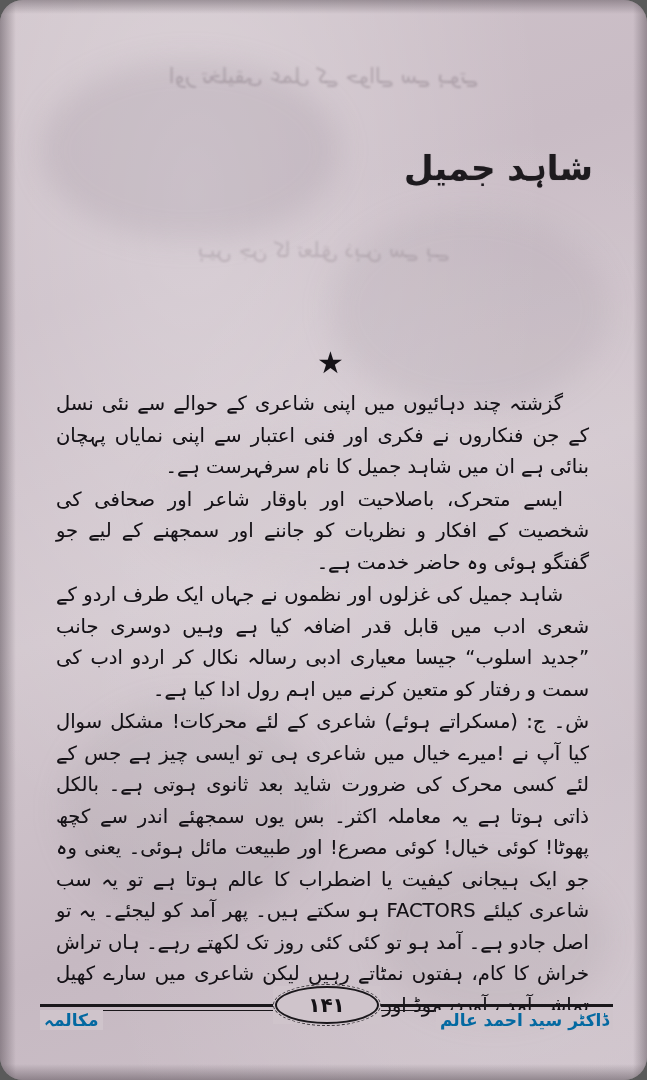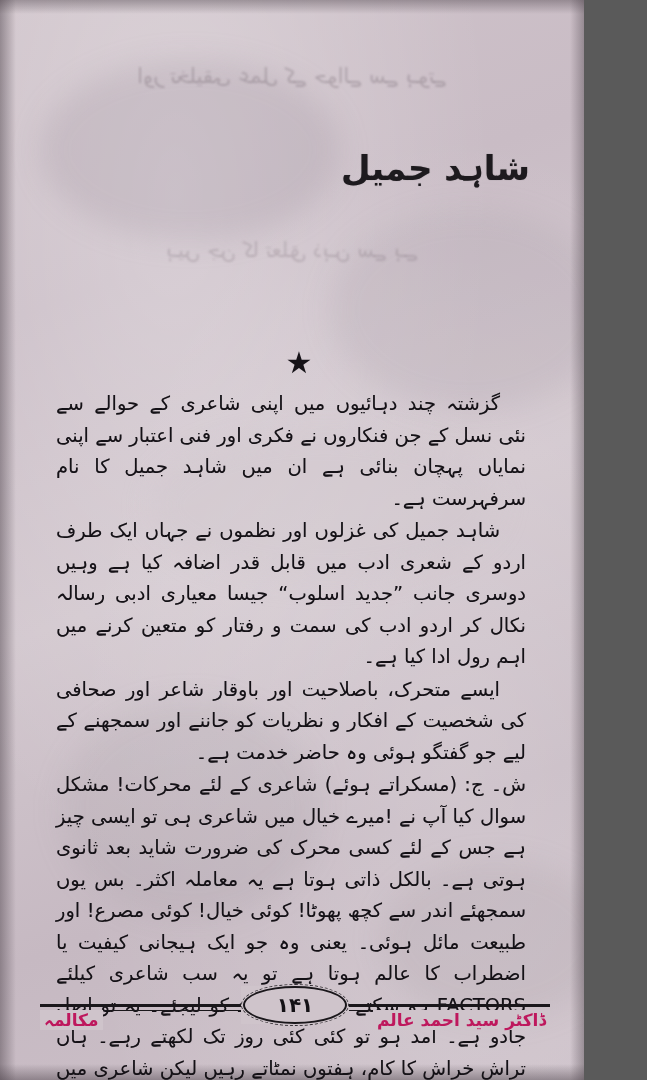--- a/index.html
+++ b/index.html
@@ -8,27 +8,28 @@
     background: #5a5a5a;
   }
   body {
     width: 647px;
     height: 1080px;
     overflow: hidden;
     font-family: "DejaVu Sans", sans-serif;
   }
   .page {
     position: relative;
-    width: 584px;
+    width: 647px;
     height: 1080px;
     background:
       radial-gradient(ellipse at 30% 18%, rgba(255,255,255,0.28), rgba(255,255,255,0) 55%),
       radial-gradient(ellipse at 78% 72%, rgba(255,255,255,0.18), rgba(255,255,255,0) 60%),
       linear-gradient(160deg, #cfc3ca 0%, #c9bcc5 25%, #d2c7ce 50%, #c6b9c2 75%, #cdc1c9 100%);
     overflow: hidden;
+    border-radius: 23px;
   }
   
   .blotch {
     position: absolute;
     border-radius: 50%;
     filter: blur(14px);
     pointer-events: none;
   }
   .b1 { left: 40px;  top: 60px;   width: 300px; height: 180px; background: rgba(150,138,148,0.22); }
   .b2 { left: 330px; top: 210px;  width: 280px; height: 200px; background: rgba(160,148,158,0.18); }
@@ -165,21 +166,21 @@
   .page-num {
     font-size: 20px;
     font-weight: bold;
     color: #141116;
     letter-spacing: 1px;
   }
   .footer-left-label, .footer-right-label {
     position: absolute;
     top: 22px;
     font-size: 17px;
-    color: #be185d;
+    color: #0369a1;
     font-weight: bold;
     background: #cfc4cb;
     padding: 0 4px;
   }
   .footer-right-label { right: 0; }
   .footer-left-label  { left: 0; }
 </style>
 </head>
 <body>
 
@@ -200,22 +201,22 @@
   <div class="edge-right"></div>
 
   <div class="content">
 
     <div class="author-name">شاہد جمیل</div>
 
     <div class="star-divider">★</div>
 
     <div class="body-text">
       <p class="para">گزشتہ چند دہائیوں میں اپنی شاعری کے حوالے سے نئی نسل کے جن فنکاروں نے فکری اور فنی اعتبار سے اپنی نمایاں پہچان بنائی ہے ان میں شاہد جمیل کا نام سرفہرست ہے۔</p>
+      <p class="para">ایسے متحرک، باصلاحیت اور باوقار شاعر اور صحافی کی شخصیت کے افکار و نظریات کو جاننے اور سمجھنے کے لیے جو گفتگو ہوئی وہ حاضر خدمت ہے۔</p>
       <p class="para">شاہد جمیل کی غزلوں اور نظموں نے جہاں ایک طرف اردو کے شعری ادب میں قابل قدر اضافہ کیا ہے وہیں دوسری جانب ”جدید اسلوب“ جیسا معیاری ادبی رسالہ نکال کر اردو ادب کی سمت و رفتار کو متعین کرنے میں اہم رول ادا کیا ہے۔</p>
-      <p class="para">ایسے متحرک، باصلاحیت اور باوقار شاعر اور صحافی کی شخصیت کے افکار و نظریات کو جاننے اور سمجھنے کے لیے جو گفتگو ہوئی وہ حاضر خدمت ہے۔</p>
       <p class="para qa">ش۔ ج: (مسکراتے ہوئے) شاعری کے لئے محرکات! مشکل سوال کیا آپ نے !میرے خیال میں شاعری ہی تو ایسی چیز ہے جس کے لئے کسی محرک کی ضرورت شاید بعد ثانوی ہوتی ہے۔ بالکل ذاتی ہوتا ہے یہ معاملہ اکثر۔ بس یوں سمجھئے اندر سے کچھ پھوٹا! کوئی خیال! کوئی مصرع! اور طبیعت مائل ہوئی۔ یعنی وہ جو ایک ہیجانی کیفیت یا اضطراب کا عالم ہوتا ہے تو یہ سب شاعری کیلئے FACTORS ہو سکتے ہیں۔ پھر آمد کو لیجئے۔ یہ تو اصل جادو ہے۔ آمد ہو تو کئی کئی روز تک لکھتے رہے۔ ہاں تراش خراش کا کام، ہفتوں نمٹاتے رہیں لیکن شاعری میں سارے کھیل تماشے آمد ، آورد، موڈ اور کسی خیال</p>
     </div>
 
   </div>
 
   <div class="footer">
     <div class="footer-rule"></div>
     <div class="footer-rule second"></div>
     <div class="footer-right-label">ڈاکٹر سید احمد عالم</div>
     <div class="footer-left-label">مکالمہ</div>

